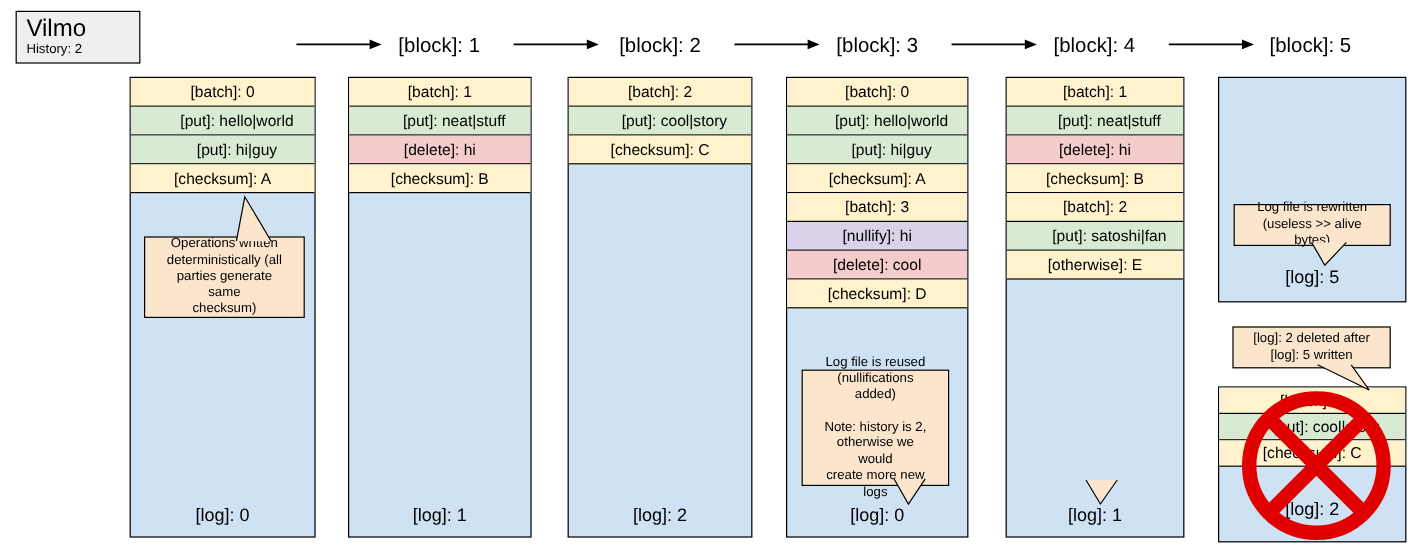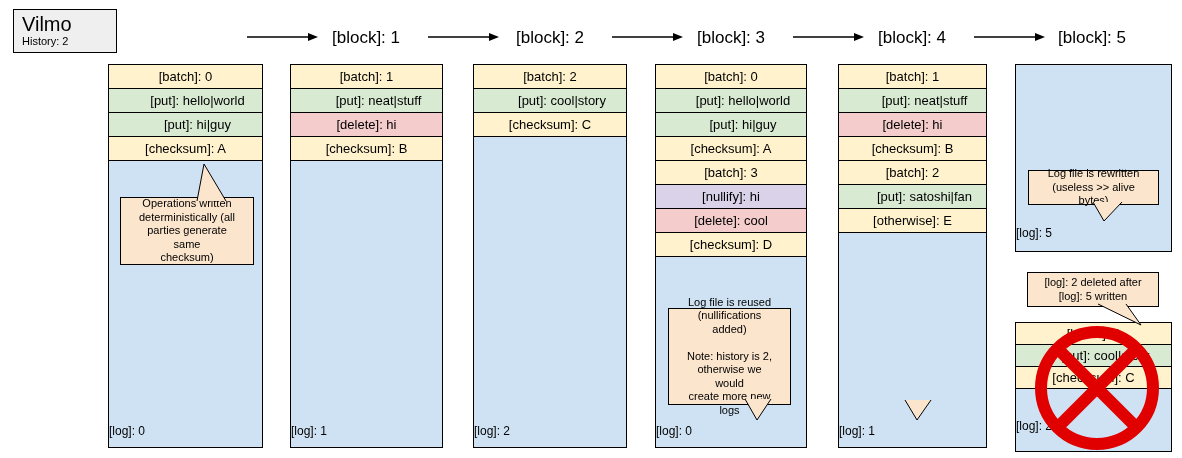--- a/index.html
+++ b/index.html
@@ -58,22 +58,22 @@
   .col5b .op-row { height: 22px; }
   .row-batch    { background: var(--c-batch, #fff2cc); }
   .row-put      { background: var(--c-put, #d9ead3); padding-left: 24px; }
   .row-delete   { background: var(--c-delete, #f4cccc); }
   .row-nullify  { background: var(--c-nullify, #d9d2e9); }
   .row-checksum { background: var(--c-checksum, #fff2cc); }
 
   .log-label {
     position: absolute;
     left: 0; right: 0; bottom: 9px;
-    text-align: left;
-    font-size: 12px;
+    text-align: center;
+    font-size: 15px;
   }
   .col5b .log-label { bottom: 18px; }
   .col5a .log-label { bottom: 11px; }
 
   
   .callout {
     position: absolute;
     background: var(--c-callout_bg, #fce5cd);
     border: 1px solid #000;
     box-sizing: border-box;

